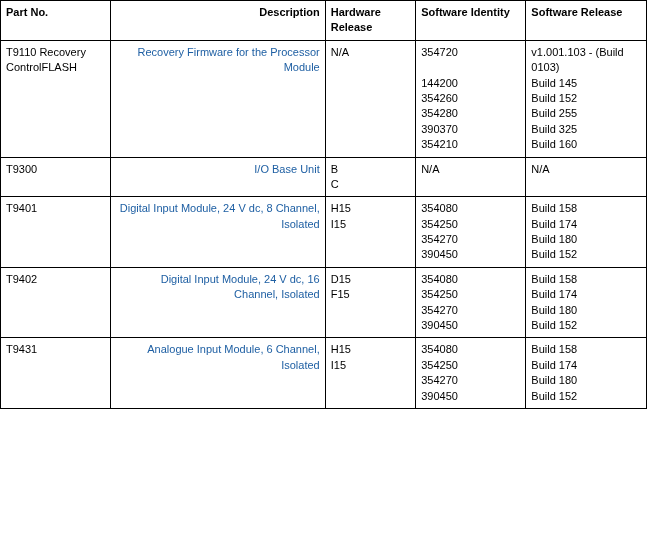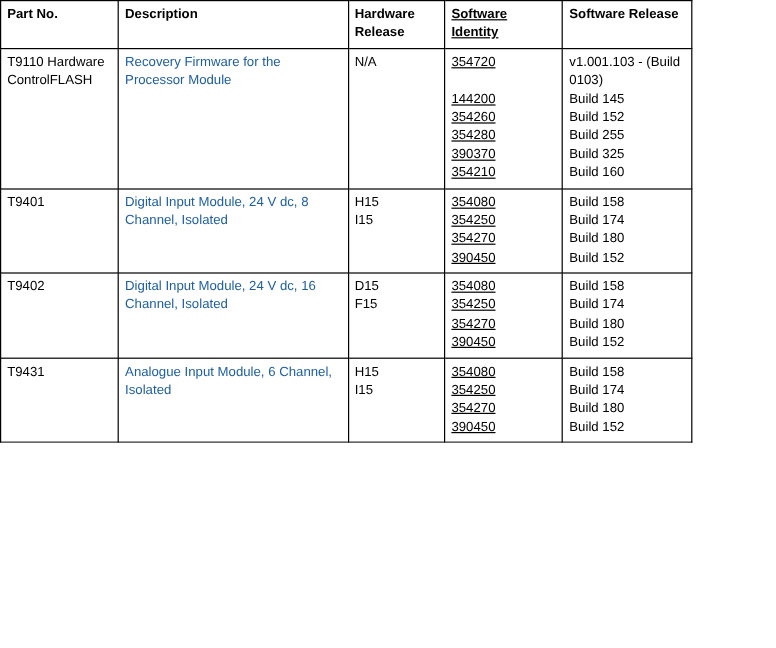--- a/index.html
+++ b/index.html
@@ -9,21 +9,21 @@
     }
 
     body {
       font-family: Arial, sans-serif;
       font-size: 11px;
       background: #fff;
       width: 647px;
     }
 
     table {
-      width: 577px;
+      width: 647px;
       border-collapse: collapse;
       table-layout: fixed;
     }
 
     th, td {
       border: 1px solid #000;
       padding: 4px 5px;
       vertical-align: top;
       line-height: 1.4;
     }
@@ -33,23 +33,23 @@
       font-size: 11px;
       text-align: left;
       background: #fff;
     }
 
     td {
       font-size: 11px;
     }
 
     .col-partno { width: 95px; }
-    .col-desc { width: 185px; }
+    .col-desc { width: 185px; text-align: right; }
     .col-hwrel { width: 78px; }
-    .col-swid { width: 95px; text-decoration: underline; }
+    .col-swid { width: 95px; }
     .col-swrel { width: 104px; }
 
     .blue-text {
       color: #1e5fa3;
     }
 
     tr:nth-child(odd) td {
       background: #fff;
     }
   </style>
@@ -61,25 +61,32 @@
     <tr>
       <th class="col-partno">Part No.</th>
       <th class="col-desc">Description</th>
       <th class="col-hwrel">Hardware Release</th>
       <th class="col-swid">Software Identity</th>
       <th class="col-swrel">Software Release</th>
     </tr>
   </thead>
   <tbody id="table-body">
   <tr>
-        <td class="col-partno"><span>T9110 Hardware ControlFLASH</span></td>
+        <td class="col-partno"><span>T9110 Recovery ControlFLASH</span></td>
         <td class="col-desc"><span class="blue-text">Recovery Firmware for the Processor Module</span></td>
         <td class="col-hwrel"><span>N/A</span></td>
         <td class="col-swid"><span>354720</span><br><span></span><br><span>144200</span><br><span>354260</span><br><span>354280</span><br><span>390370</span><br><span>354210</span></td>
         <td class="col-swrel"><span>v1.001.103 - (Build 0103)</span><br><span>Build 145</span><br><span>Build 152</span><br><span>Build 255</span><br><span>Build 325</span><br><span>Build 160</span></td>
+      </tr>
+      <tr>
+        <td class="col-partno"><span>T9300</span></td>
+        <td class="col-desc"><span class="blue-text">I/O Base Unit</span></td>
+        <td class="col-hwrel"><span>B</span><br><span>C</span></td>
+        <td class="col-swid"><span>N/A</span></td>
+        <td class="col-swrel"><span>N/A</span></td>
       </tr>
       <tr>
         <td class="col-partno"><span>T9401</span></td>
         <td class="col-desc"><span class="blue-text">Digital Input Module, 24 V dc, 8 Channel, Isolated</span></td>
         <td class="col-hwrel"><span>H15</span><br><span>I15</span></td>
         <td class="col-swid"><span>354080</span><br><span>354250</span><br><span>354270</span><br><span>390450</span></td>
         <td class="col-swrel"><span>Build 158</span><br><span>Build 174</span><br><span>Build 180</span><br><span>Build 152</span></td>
       </tr>
       <tr>
         <td class="col-partno"><span>T9402</span></td>

